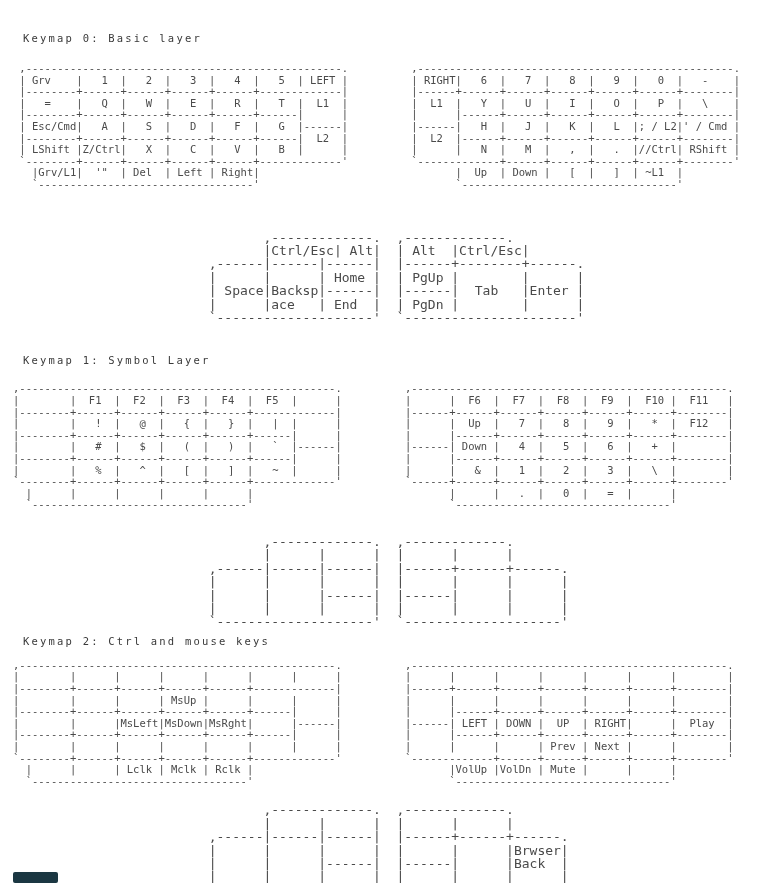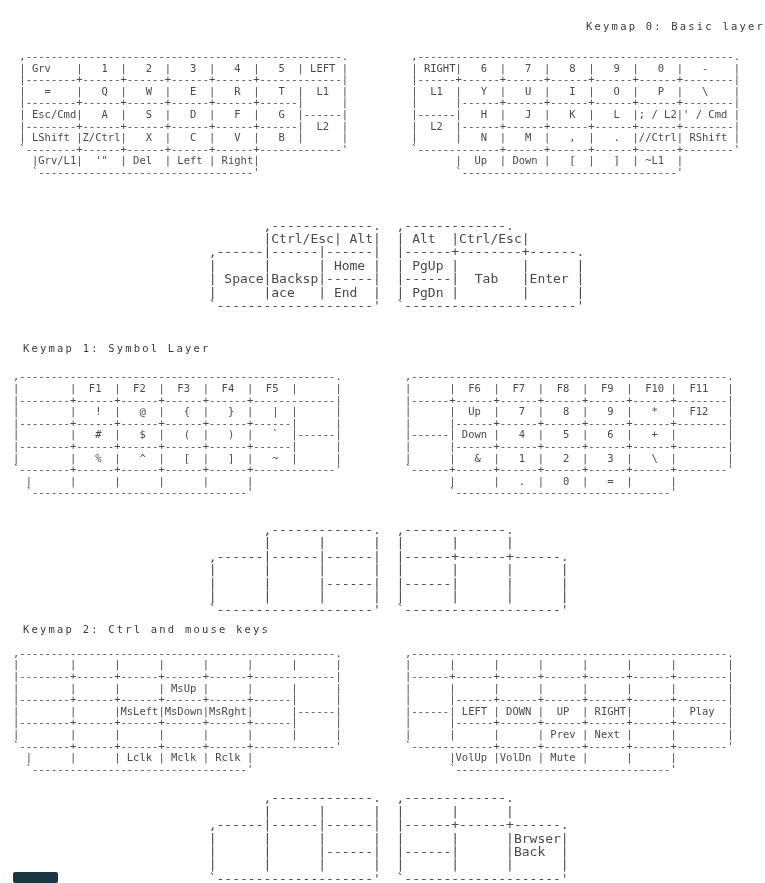--- a/index.html
+++ b/index.html
@@ -18,21 +18,21 @@
     margin-left:10px;
     white-space:pre;
   }
   pre.art {
     font-family:"DejaVu Sans Mono", monospace;
     color:#4a4a4a;
     white-space:pre;
   }
   pre.main-art { font-size:10.5px; line-height:11.6px; }
   pre.thumb-art { font-size:13px;  line-height:13.4px; }
-  .title-0 { margin-top:4px;text-align:right; }
+  .title-0 { margin-top:16px; }
   .main-0  { margin-top:16px; }
   .thumb-0 { margin-top:40px; }
   .title-1 { margin-top:28px; }
   .main-1  { margin-top:14px; }
   .thumb-1 { margin-top:24px; }
   .title-2 { margin-top:4px; }
   .main-2  { margin-top:10px; }
   .thumb-2 { margin-top:16px; }
   .corner-artifact {
     position:absolute; left:13px; top:872px;

